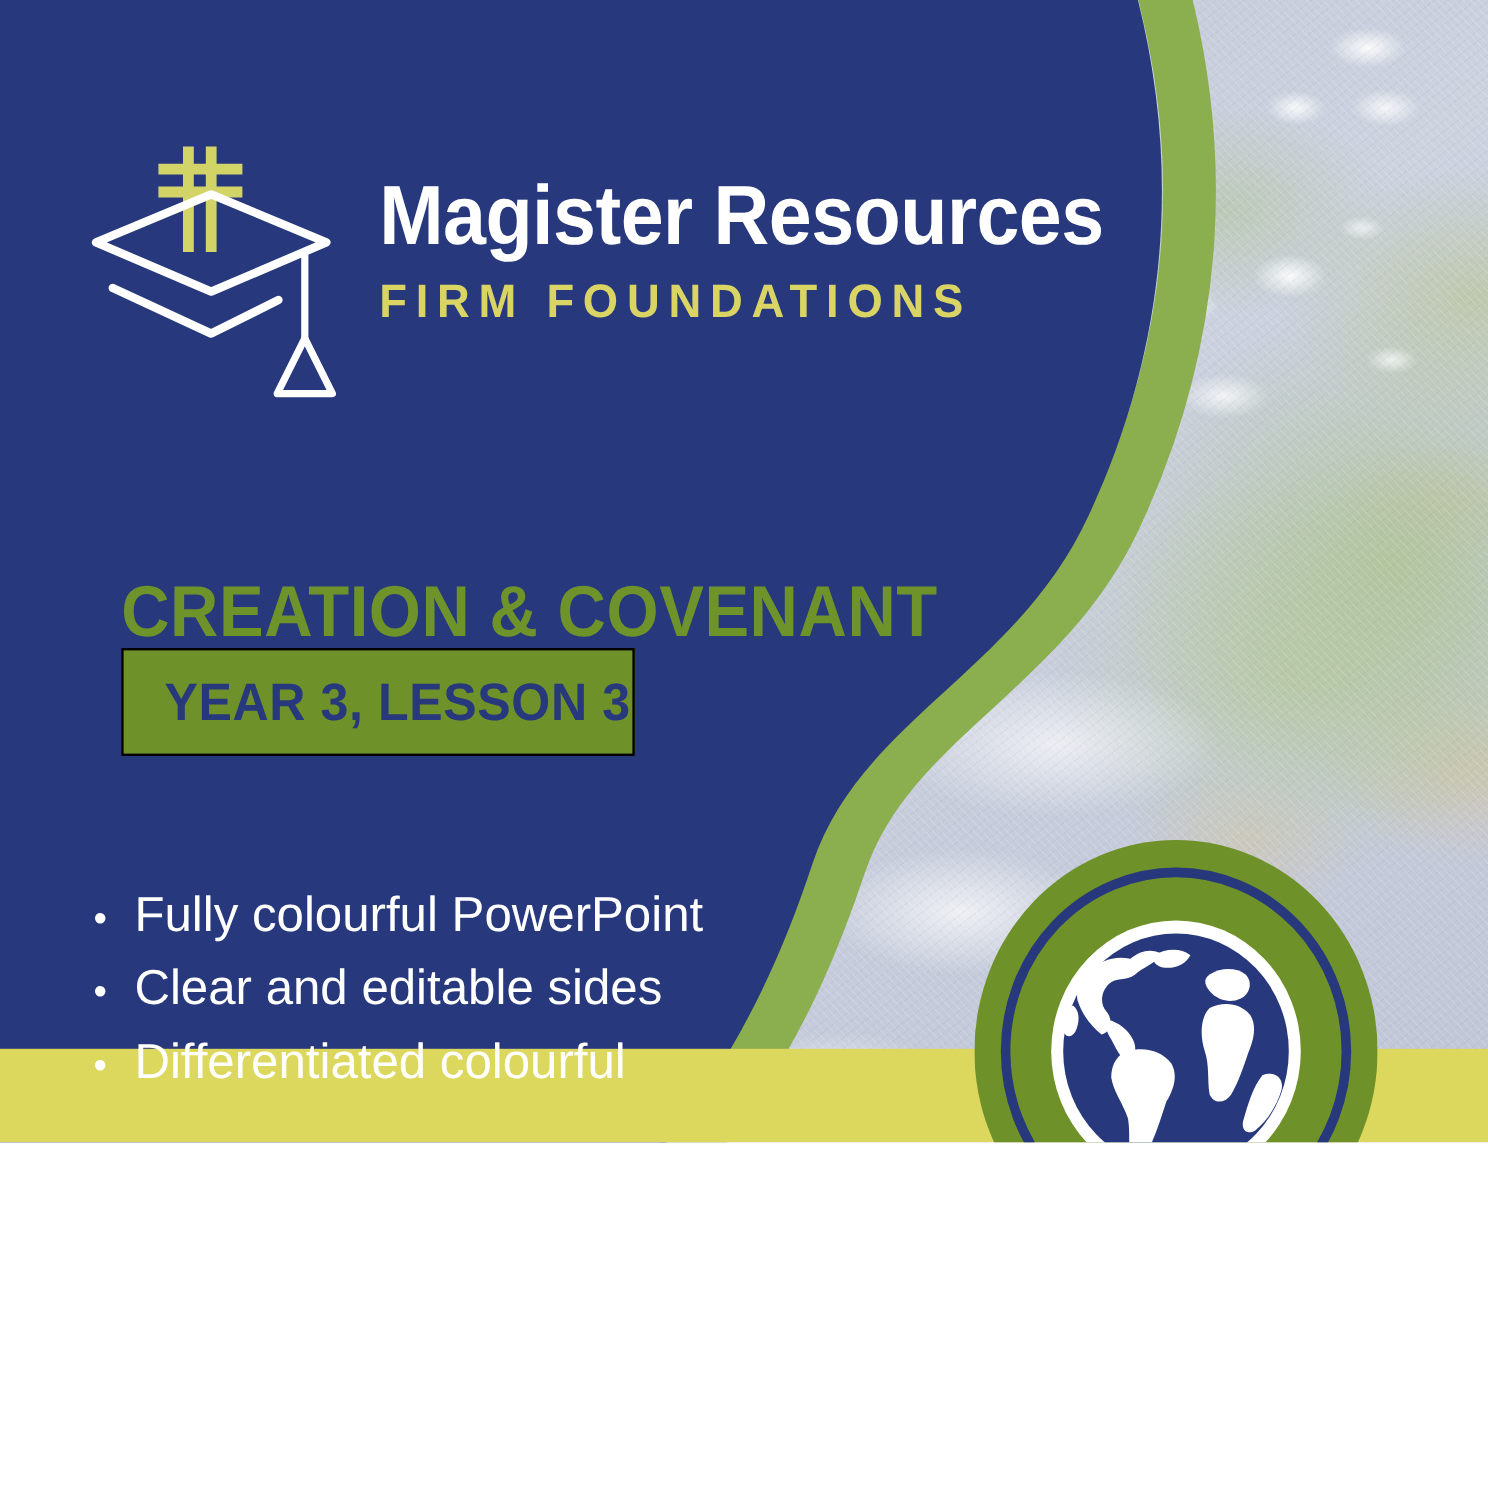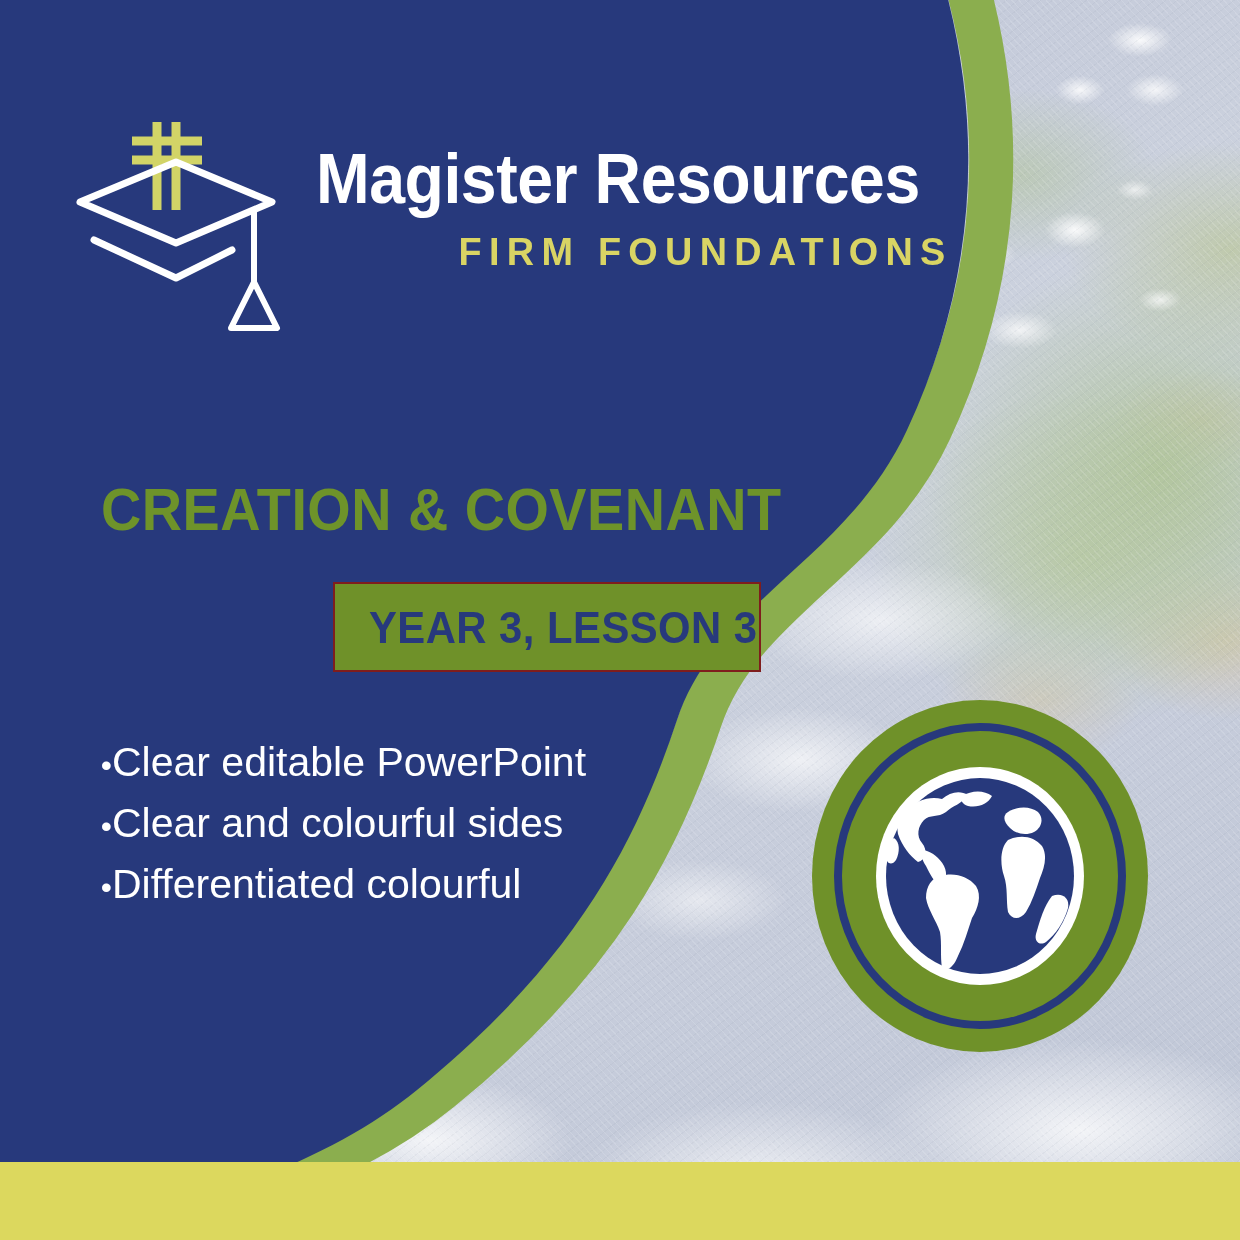--- a/index.html
+++ b/index.html
@@ -8,24 +8,23 @@
     padding: 0;
     background: #ffffff;
   }
   body {
     font-family: "Liberation Sans", sans-serif;
   }
 
   #poster {
     position: relative;
     width: 1240px;
-    height: 1240px;
+    height: 952px;
     overflow: hidden;
     background: #c9cddd;
-    text-align: right;
   }
 
   
   .bg-earth {
     position: absolute;
     inset: 0;
     background:
       
       radial-gradient(ellipse 150px 110px at 120px 1040px, rgba(255,255,255,0.95) 0%, rgba(255,255,255,0.0) 62%),
       radial-gradient(ellipse 90px 70px at 250px 1075px, rgba(255,255,255,0.85) 0%, rgba(255,255,255,0.0) 65%),
@@ -134,24 +133,23 @@
     font-size: 60px;
     font-weight: 700;
     color: #6e932a;
     letter-spacing: 0.5px;
     line-height: 1;
     transform: scaleX(0.93);
     transform-origin: left center;
     white-space: nowrap;
   }
   .lesson-badge {
-    margin-top: 42px;
     display: inline-block;
     background: #6f9129;
-    border: 2px solid #7f1d1d;
+    border: 2px solid #000000;
     padding: 22px 34px 20px 34px;
     box-sizing: border-box;
     width: 428px;
   }
   .lesson-badge-label {
     font-family: "Liberation Sans Narrow", "Liberation Sans", sans-serif;
     font-size: 44px;
     font-weight: 700;
     color: #27397c;
     letter-spacing: 0.5px;
@@ -255,25 +253,25 @@
   <div class="title-block">
     <div class="lesson-title">CREATION &amp; COVENANT</div>
     <div class="lesson-badge">
       <span class="lesson-badge-label">YEAR 3, LESSON 3</span>
     </div>
   </div>
 
   <ul class="features">
     <li>
       <span class="bullet-dot">•</span>
-      <span>Clear editable PowerPoint</span>
+      <span>Fully colourful PowerPoint</span>
     </li>
     <li>
       <span class="bullet-dot">•</span>
-      <span>Clear and colourful sides</span>
+      <span>Clear and editable sides</span>
     </li>
     <li>
       <span class="bullet-dot">•</span>
       <span>Differentiated colourful</span>
     </li>
   </ul>
 
   <div class="globe-emblem">
     <svg viewBox="0 0 336 352" xmlns="http://www.w3.org/2000/svg" aria-hidden="true">
 

